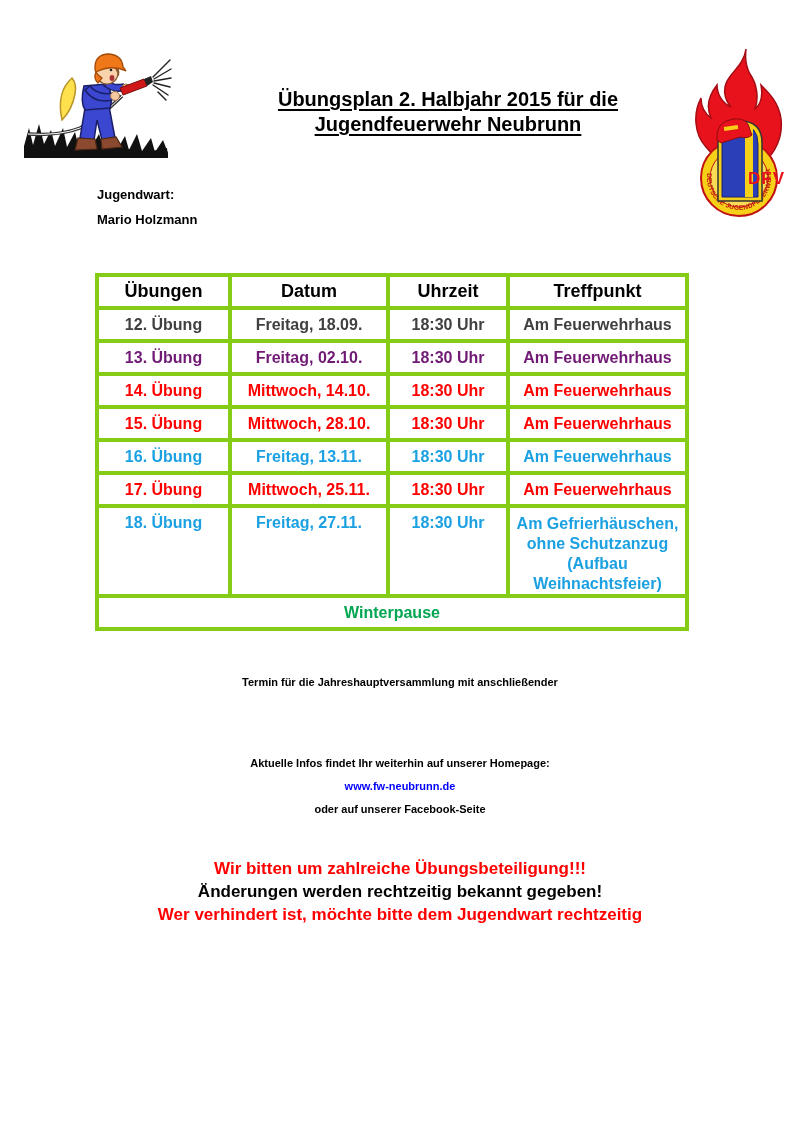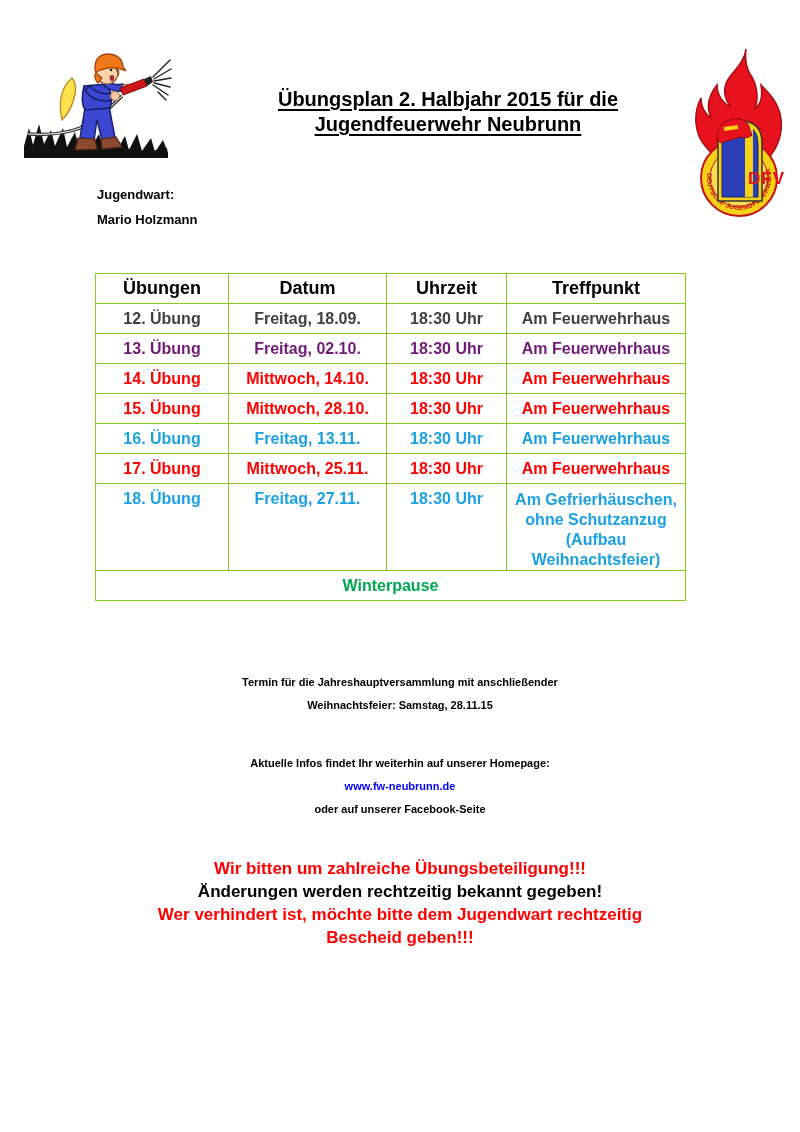--- a/index.html
+++ b/index.html
@@ -12,21 +12,21 @@
   .title { position:absolute; top:87px; left:0; width:800px; text-align:center;
            font-size:20px; line-height:25px; color:#000;padding-left:48px; }
   .title .u { text-decoration:underline; text-decoration-thickness:2px; text-underline-offset:3px; }
   .contact { position:absolute; left:97px; top:182px; font-size:13px; line-height:25px; }
   .art-left  { position:absolute; left:22px;  top:48px; }
   .art-right { position:absolute; left:688px; top:46px; }
 
   
   table.plan { position:absolute; left:95px; top:273px; width:590px;
                border-collapse:collapse; table-layout:fixed; }
-  table.plan th, table.plan td { border:1px solid #84cc16; text-align:center; padding:0; }
+  table.plan th, table.plan td { border:4px solid #84cc16; text-align:center; padding:0; }
   table.plan th { height:29px; font-size:18px; vertical-align:middle; color:#000; }
   table.plan td { font-size:16px; vertical-align:top; padding-top:6px; height:23px; }
   tr.tall td { height:79px; }
   td.prewrap { white-space:pre-line; line-height:20px; }
   td.winter { height:40px; padding-top:21px; font-size:18px; vertical-align:top; }
 
   
   .para { position:absolute; left:0; width:800px; text-align:center;
           font-size:11px; line-height:23px; }
   .p-termin { top:671px; }
@@ -182,29 +182,27 @@
 Weihnachtsfeier)</td>
       </tr>
       <tr style="color: rgb(0, 166, 81);">
         <td class="winter" colspan="4">Winterpause</td>
       </tr>
     </tbody>
   </table>
 
   <div class="para p-termin">
     <div>Termin für die Jahreshauptversammlung mit anschließender</div>
-    <div>Weihnachtsfeier: Samstag, 28.11.15</div>
   </div>
 
   <div class="para p-home">
     <div>Aktuelle Infos findet Ihr weiterhin auf unserer Homepage:</div>
     <div><a class="link" style="color:#0000FF">www.fw-neubrunn.de</a></div>
     <div>oder auf unserer Facebook-Seite</div>
   </div>
 
   <div class="para p-warn">
     <div style="color:#FF0000">Wir bitten um zahlreiche Übungsbeteiligung!!!</div>
     <div style="color:#000000">Änderungen werden rechtzeitig bekannt gegeben!</div>
     <div style="color:#FF0000">Wer verhindert ist, möchte bitte dem Jugendwart rechtzeitig</div>
-    <div style="color:#FF0000">Bescheid geben!!!</div>
   </div>
 
 </div>
 
 </body></html>

